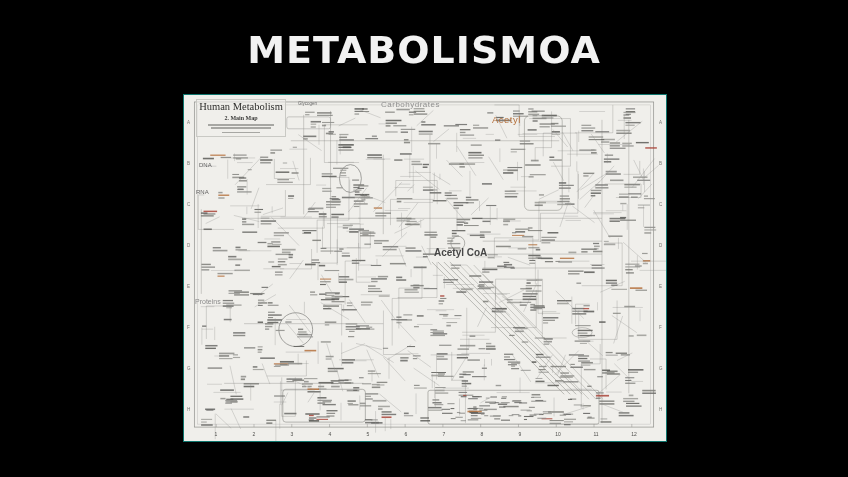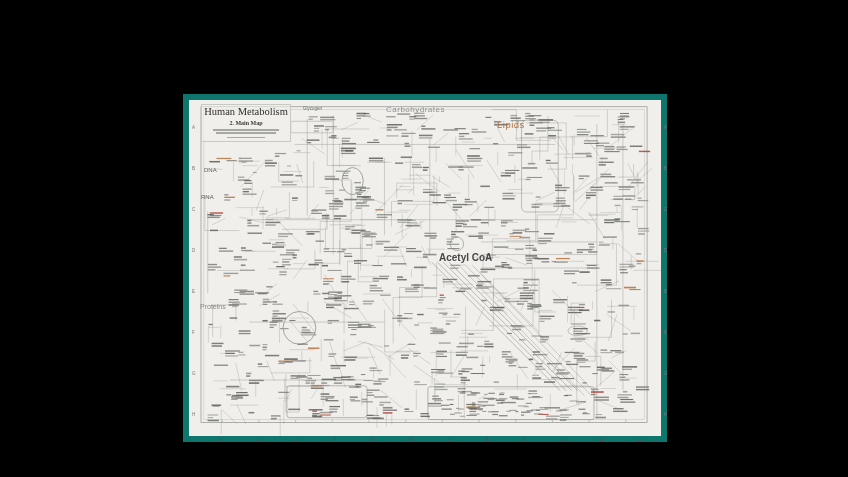--- a/index.html
+++ b/index.html
@@ -8,21 +8,21 @@
     overflow:hidden;font-family:"Liberation Sans",sans-serif;
   }
   .slide-title{
     position:absolute;left:0;top:30px;width:848px;margin:0;
     text-align:center;font-family:"DejaVu Sans",sans-serif;
     font-weight:bold;font-size:38px;line-height:40px;letter-spacing:1px;
     color:#f2f2f2;
   }
   .map{
     position:absolute;left:183px;top:94px;width:484px;height:348px;
-    background:#f0efeb;border:6px solid #0f766e;box-sizing:border-box;
+    background:#f0efeb;border:1px solid #0f766e;box-sizing:border-box;
   }
   .map svg{position:absolute;left:0;top:0;width:100%;height:100%;}
   .map-header{
     position:absolute;left:12px;top:4px;width:88px;z-index:3;
     text-align:center;border:0.5px solid #c9c9c4;padding:1px 0 3px 0;
     background:rgba(240,239,235,.6);
   }
   .map-title{
     font-family:"Liberation Serif",serif;font-size:10.5px;line-height:12px;
     color:#2e2e2c;white-space:nowrap;
@@ -42,20 +42,21 @@
     transform:translateX(-50%);
   }
   .grid-letter{
     position:absolute;z-index:2;font-size:4.5px;line-height:5px;color:#777773;
   }
 </style>
 </head>
 <body>
 
 <div class="slide">
+  <h1 class="slide-title">METABOLISMOA</h1>
 
   <div class="map">
     <svg id="map-texture" viewBox="0 0 484 348">
         <rect x="10" y="7" width="462" height="327" fill="none" stroke="#8e8e8a" stroke-width="0.7"></rect>
         <rect x="13" y="10" width="456" height="321" fill="none" stroke="#b4b4b0" stroke-width="0.4"></rect>
         <line x1="32" y1="331" x2="32" y2="334" stroke="#8e8e8a" stroke-width="0.5"></line>
         <line x1="70" y1="331" x2="70" y2="334" stroke="#8e8e8a" stroke-width="0.5"></line>
         <line x1="108" y1="331" x2="108" y2="334" stroke="#8e8e8a" stroke-width="0.5"></line>
         <line x1="146" y1="331" x2="146" y2="334" stroke="#8e8e8a" stroke-width="0.5"></line>
         <line x1="184" y1="331" x2="184" y2="334" stroke="#8e8e8a" stroke-width="0.5"></line>
@@ -1398,21 +1399,21 @@
       <div class="map-subtitle">2. Main Map</div>
       <div class="fineprint">
           <i></i>
           <i></i>
           <i></i>
         </div>
     </div>
 
     <div id="labels">
         <div class="map-label" style="left: 197px; top: 6px; font-size: 8px; color: rgb(144, 144, 144); letter-spacing: 0.5px;">Carbohydrates</div>
-        <div class="map-label" style="left: 308px; top: 20px; font-size: 9.5px; color: rgb(181, 113, 61); letter-spacing: 0.5px;">Lipids</div>
+        <div class="map-label" style="left: 308px; top: 20px; font-size: 9.5px; color: rgb(181, 113, 61); letter-spacing: 0.5px;">Acetyl</div>
         <div class="map-label" style="left: 250px; top: 153px; font-size: 10px; color: rgb(71, 71, 71); letter-spacing: 0px; font-weight: bold;">Acetyl CoA</div>
         <div class="map-label" style="left: 11px; top: 203px; font-size: 7px; color: rgb(138, 138, 138); letter-spacing: 0px;">Proteins</div>
         <div class="map-label" style="left: 15px; top: 67px; font-size: 6px; color: rgb(95, 95, 95); letter-spacing: 0px;">DNA</div>
         <div class="map-label" style="left: 12px; top: 94px; font-size: 6px; color: rgb(95, 95, 95); letter-spacing: 0px;">RNA</div>
         <div class="map-label" style="left: 114px; top: 7px; font-size: 4.5px; color: rgb(106, 106, 106); letter-spacing: 0px;">Glycogen</div>
       </div>
     <div id="grid-cols">
         <span class="grid-num" style="left: 32px; top: 337px;">1</span>
         <span class="grid-num" style="left: 70px; top: 337px;">2</span>
         <span class="grid-num" style="left: 108px; top: 337px;">3</span>

